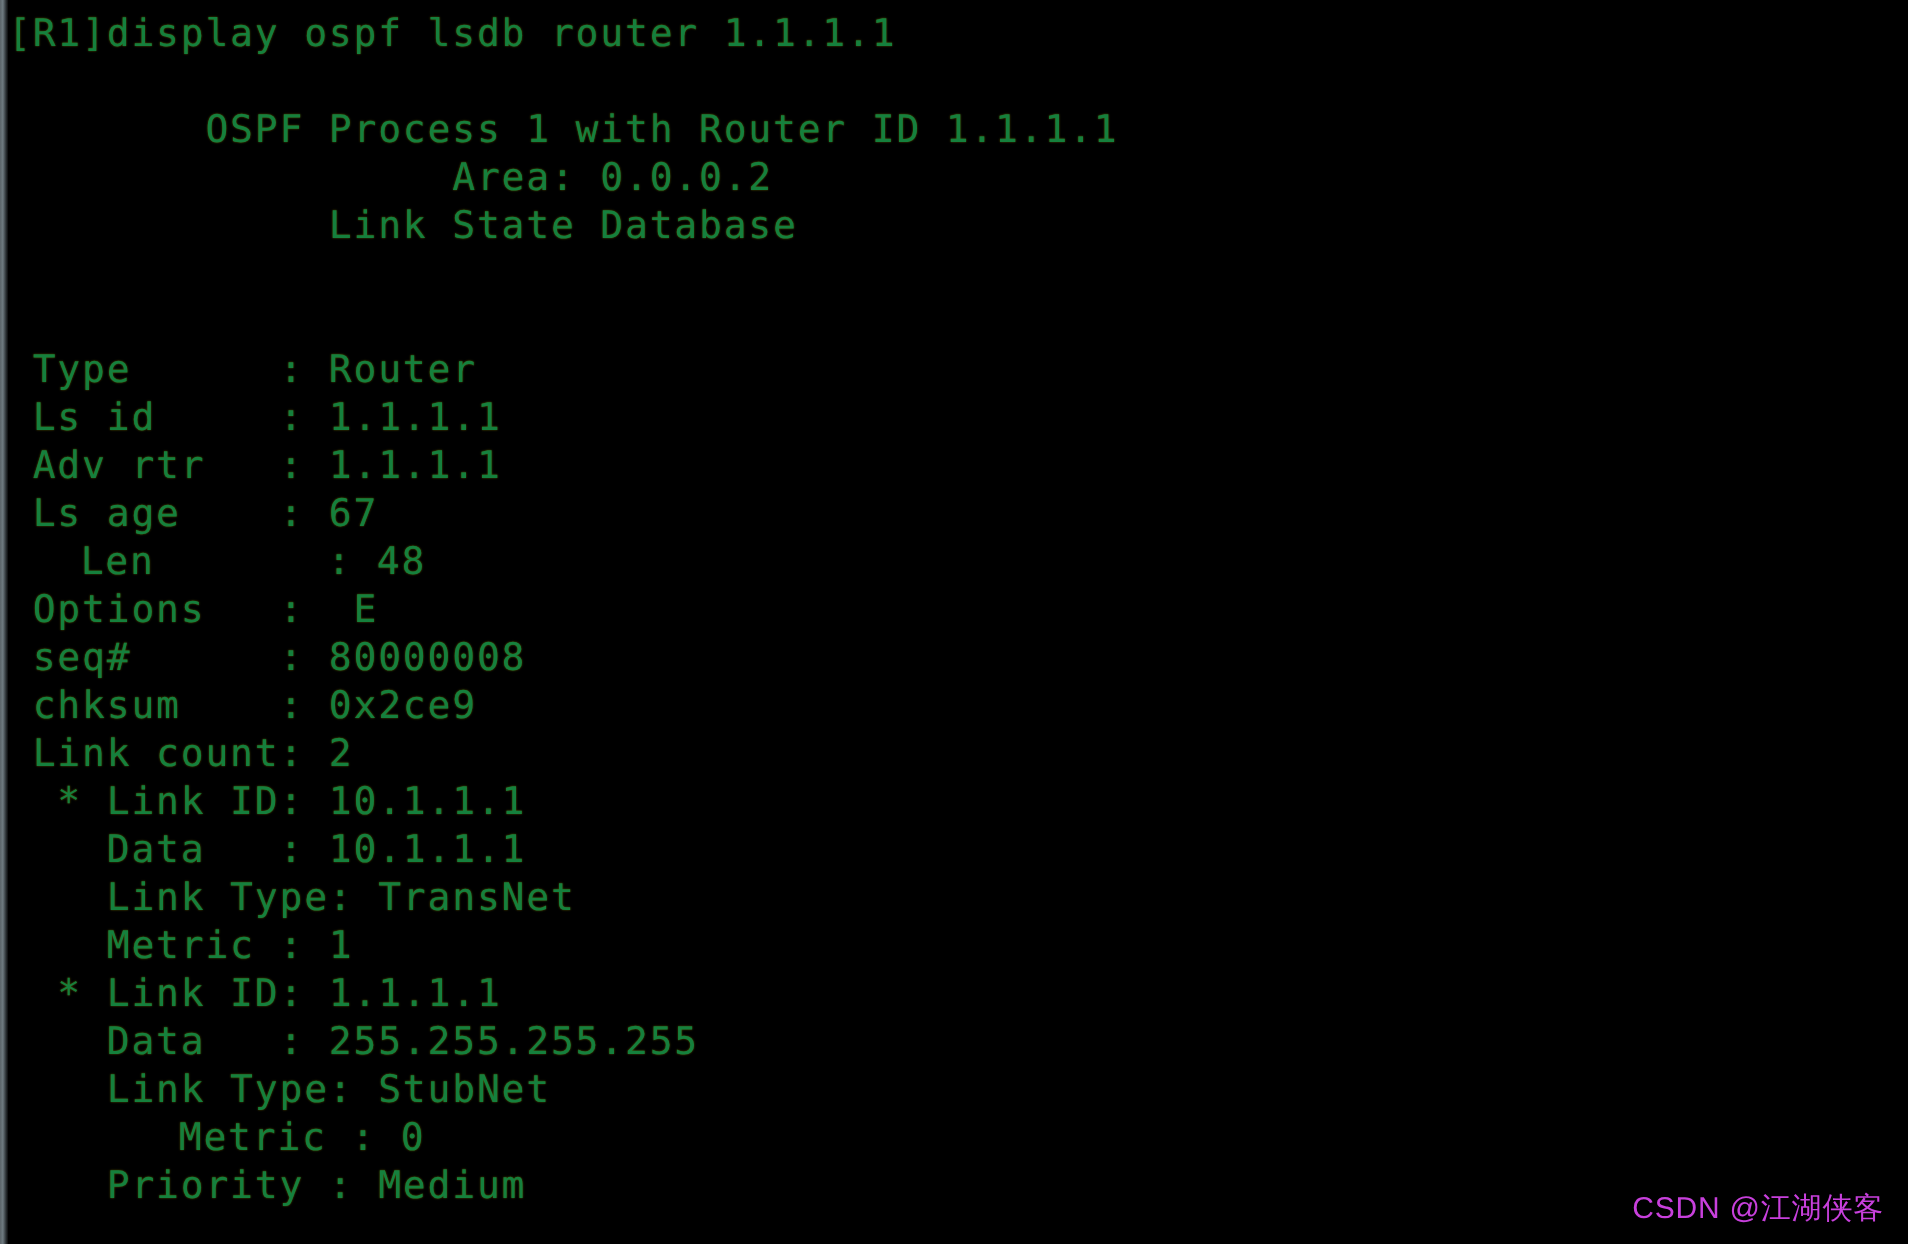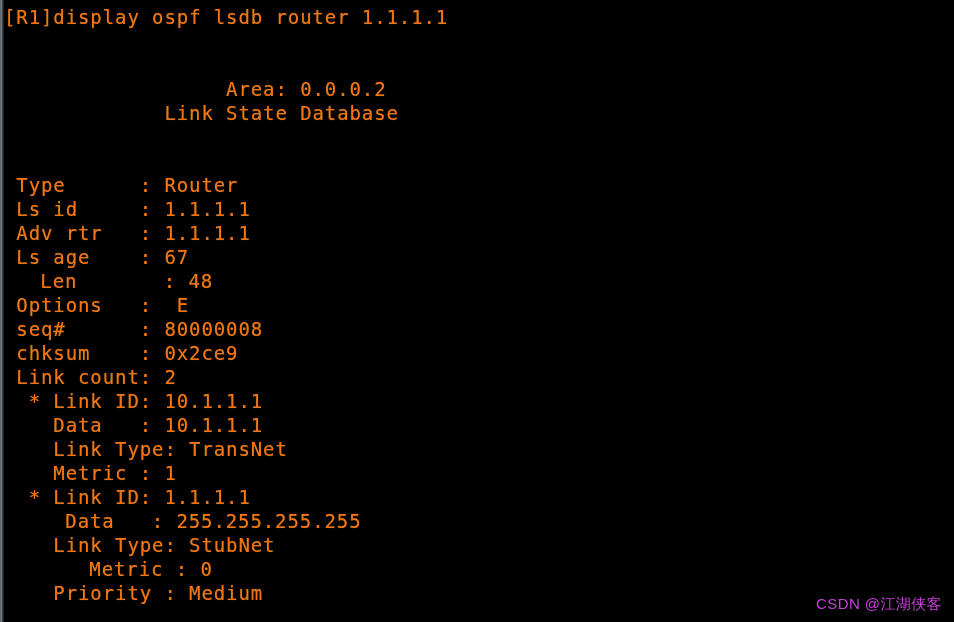--- a/index.html
+++ b/index.html
@@ -29,21 +29,21 @@
     left: 4px;
     top: 0;
     width: 950px;
     height: 622px;
     padding: 0;
   }
   .line {
     position: absolute;
     left: 0;
     white-space: pre;
-    color: #f97316;
+    color: #15803d;
     font-size: 19px;
     line-height: 24px;
     letter-spacing: 0.9px;
     font-family: "DejaVu Sans Mono", "Liberation Mono", monospace;
     text-shadow: 0 0 1px rgba(212,212,0,0.45);
   }
   #watermark {
     position: absolute;
     right: 12px;
     bottom: 8px;
@@ -59,40 +59,41 @@
 <body>
 
 <div id="terminal">
 
   <div id="edge-strip"></div>
 
   <div id="screen">
 
     <div class="line" style="top:5px;">[R1]display ospf lsdb router 1.1.1.1</div>
 
+    <div class="line" style="top:53px;">        OSPF Process 1 with Router ID 1.1.1.1</div>
     <div class="line" style="top:77px;">                  Area: 0.0.0.2</div>
     <div class="line" style="top:101px;">             Link State Database</div>
 
     <div class="line" style="top:173px;"> Type      : Router</div>
     <div class="line" style="top:197px;"> Ls id     : 1.1.1.1</div>
     <div class="line" style="top:221px;"> Adv rtr   : 1.1.1.1</div>
     <div class="line" style="top:245px;"> Ls age    : 67</div>
     <div class="line" style="top:269px;margin-left:24px;"> Len       : 48</div>
     <div class="line" style="top:293px;"> Options   :  E</div>
     <div class="line" style="top:317px;"> seq#      : 80000008</div>
     <div class="line" style="top:341px;"> chksum    : 0x2ce9</div>
     <div class="line" style="top:365px;"> Link count: 2</div>
 
     <div class="line" style="top:389px;">  * Link ID: 10.1.1.1</div>
     <div class="line" style="top:413px;">    Data   : 10.1.1.1</div>
     <div class="line" style="top:437px;">    Link Type: TransNet</div>
     <div class="line" style="top:461px;">    Metric : 1</div>
 
     <div class="line" style="top:485px;">  * Link ID: 1.1.1.1</div>
-    <div class="line" style="top:509px;padding-left:12px;">    Data   : 255.255.255.255</div>
+    <div class="line" style="top:509px;">    Data   : 255.255.255.255</div>
     <div class="line" style="top:533px;">    Link Type: StubNet</div>
     <div class="line" style="top:557px;padding-left:36px;">    Metric : 0</div>
     <div class="line" style="top:581px;">    Priority : Medium</div>
 
   </div>
 
   <div id="watermark">CSDN @江湖侠客</div>
 
 </div>
 

